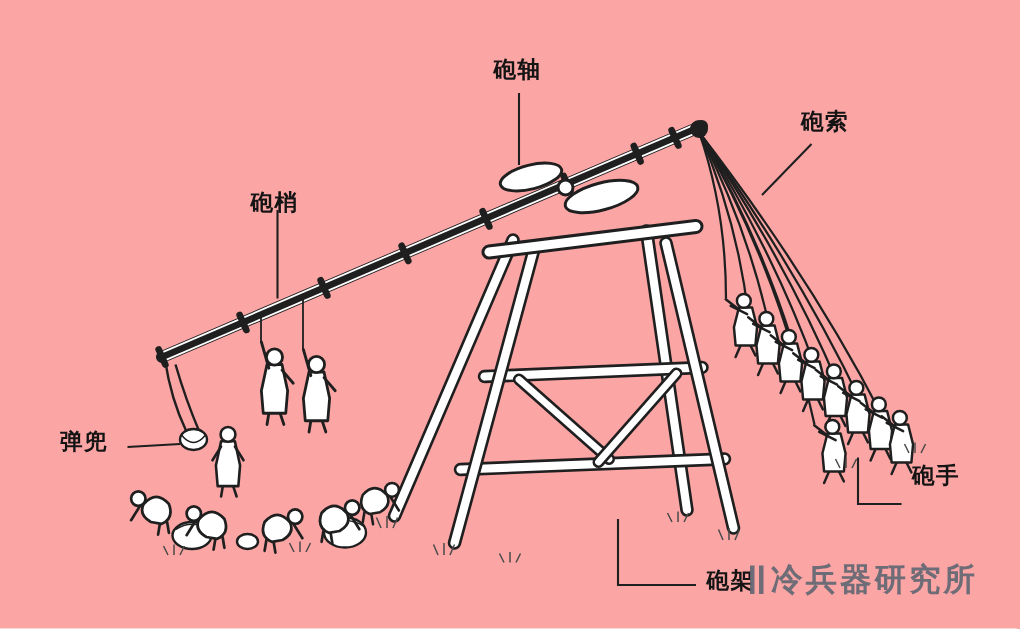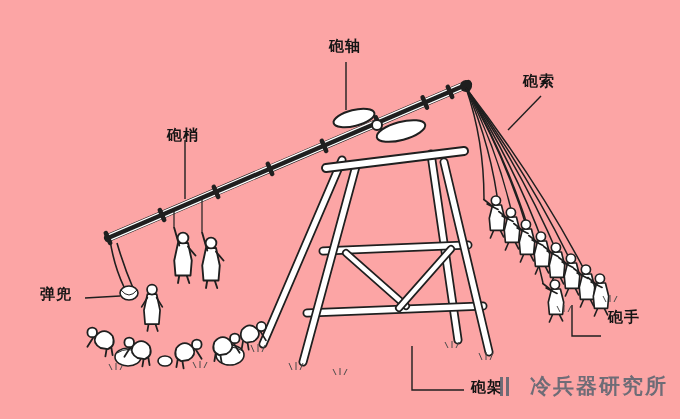--- a/index.html
+++ b/index.html
@@ -16,21 +16,21 @@
     font-size:15px;
     font-weight:600;
     color:#141414;
     letter-spacing:1px;
     white-space:nowrap;
     user-select:none;
   }
   .watermark{
     position:absolute;
     left:500px;top:372px;
-    display:flex;align-items:center;gap:21px;
+    display:flex;align-items:center;gap:5px;
     opacity:.9;
   }
   .wm-bars{display:flex;gap:3px;align-items:center;}
   .wm-bar{display:inline-block;width:3px;height:19px;background:#5f6672;}
   .wm-text{
     font-size:21px;
     font-weight:700;
     color:#5f6672;
     letter-spacing:2px;
     white-space:nowrap;
@@ -186,21 +186,21 @@
       <path d="M346,62 L346,110"></path>
       <path d="M541,96 L508,130"></path>
       <path d="M185,140 L185,199"></path>
       <path d="M85,298 L120,296"></path>
       <path d="M572,305 L572,336 L601,336"></path>
       <path d="M412,346 L412,390 L464,390"></path>
     </g>
   </svg>
 
   <div class="label" style="left:329px;top:37px;">砲轴</div>
-  <div class="label" style="left:523px;top:72px;">砲索</div>
+  <div class="label" style="left:534px;top:72px;">砲索</div>
   <div class="label" style="left:167px;top:126px;">砲梢</div>
   <div class="label" style="left:40px;top:285px;font-family:Liberation Mono, monospace;">弹兜</div>
   <div class="label" style="left:608px;top:308px;">砲手</div>
   <div class="label" style="left:471px;top:378px;">砲架</div>
 
   <div class="watermark">
     <span class="wm-bars">
       <span class="wm-bar"></span>
         <span class="wm-bar"></span>
     </span>

